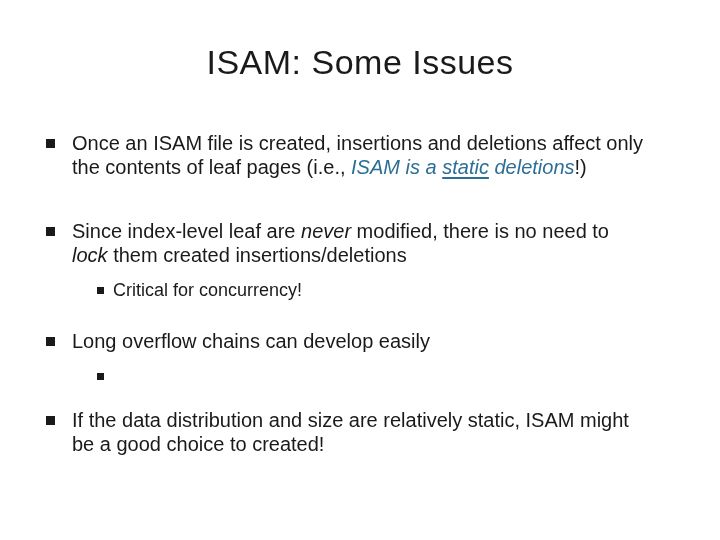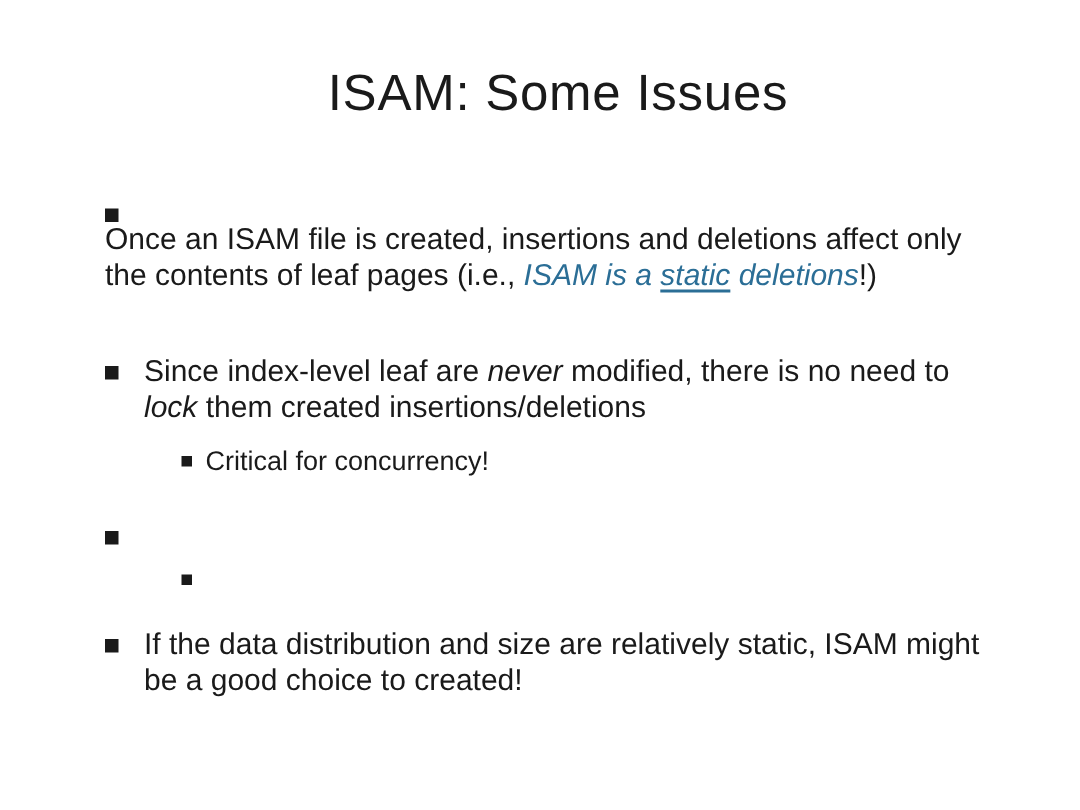--- a/index.html
+++ b/index.html
@@ -9,42 +9,41 @@
   }
   .slide {
     position: relative;
     width: 720px;
     height: 540px;
     background: var(--background, #ffffff);
     font-family: "Liberation Sans", sans-serif;
     color: var(--text, #1a1a1a);
     overflow: hidden;
     box-sizing: border-box;
-    padding-left: 24px;
   }
   .slide-title {
     padding-top: 42px;
     text-align: center;
     font-size: 34px;
     line-height: 1.2;
     font-weight: 400;
     color: var(--text, #1a1a1a);
     letter-spacing: 0.5px;
   }
   .bullet-list {
     margin-top: 48px;
     padding-left: 46px;
     padding-right: 14px;
   }
   .bullet {
     display: flex;
     align-items: flex-start;
   }
   .bullet.l1 { margin-top: 40px; }
-  .bullet.l1:first-child { margin-top: 0; flex-direction: column; }
+  .bullet.l1:first-child { margin-top: 0; }
   .bullet.l2 { margin-top: 12px; margin-left: 51px; }
   .bullet.l2 + .bullet.l1 { margin-top: 28px; }
 
   .bullet .marker {
     flex: 0 0 auto;
     background: var(--bullet, #1a1a1a);
   }
   .bullet.l1 .marker {
     width: 9px;
     height: 9px;
@@ -97,20 +96,21 @@
         <span class="marker"></span>
         <span class="btext"><span class="seg-plain">Since index-level leaf are </span><span class="seg-italic">never</span><span class="seg-plain"> modified, there is no need to
 </span><span class="seg-italic">lock</span><span class="seg-plain"> them created insertions/deletions</span></span>
       </div>
       <div class="bullet l2">
         <span class="marker"></span>
         <span class="btext"><span class="seg-plain">Critical for concurrency!</span></span>
       </div>
       <div class="bullet l1">
         <span class="marker"></span>
+        <span class="btext"><span class="seg-plain">Long overflow chains can develop easily</span></span>
       </div>
       <div class="bullet l2">
         <span class="marker"></span>
       </div>
       <div class="bullet l1">
         <span class="marker"></span>
         <span class="btext"><span class="seg-plain">If the data distribution and size are relatively static, ISAM might
 be a good choice to created!</span></span>
       </div>
     </div>

